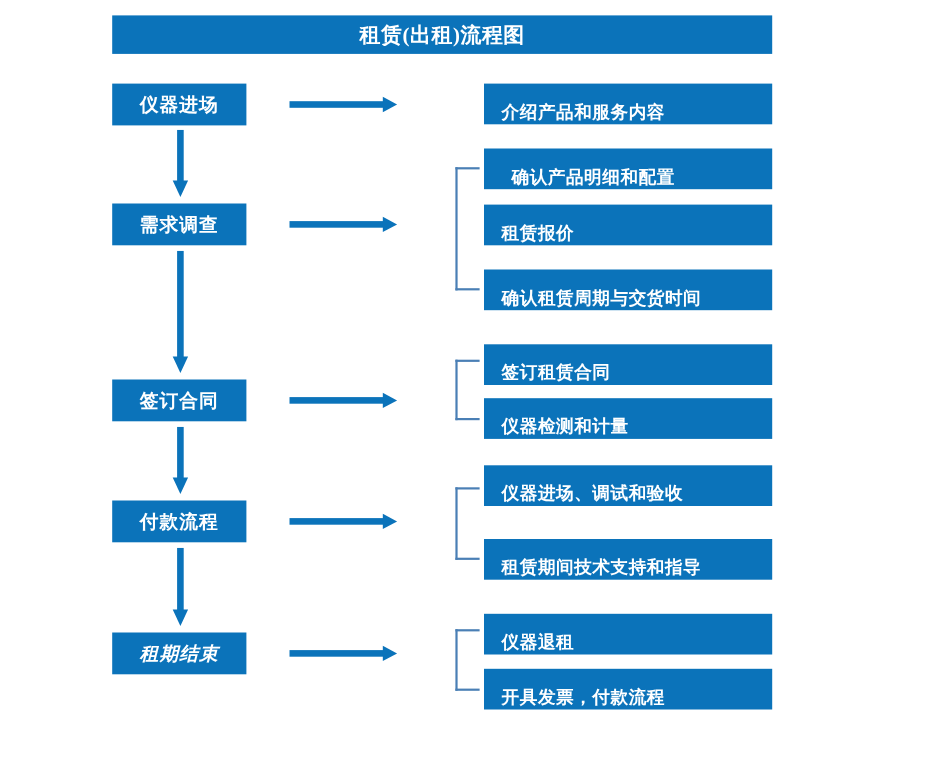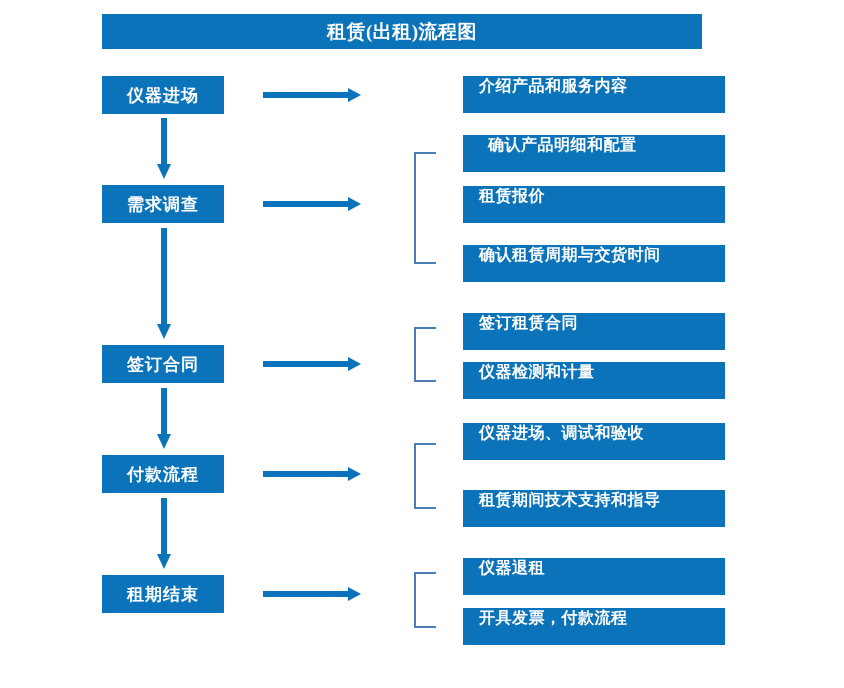--- a/index.html
+++ b/index.html
@@ -47,26 +47,26 @@
     align-items: center;
     justify-content: center;
     font-size: 17px;
     font-weight: bold;
     letter-spacing: 1px;
   }
 
   
   .detail-box {
     position: absolute;
-    left: 463px;
+    left: 440px;
     width: 262px;
     background: #0b73ba;
     color: #ffffff;
     display: flex;
-    align-items: flex-start;
+    align-items: flex-end;
     font-size: 16px;
     font-weight: bold;
     padding-left: 16px;
     box-sizing: border-box;
     letter-spacing: 0.5px;
   }
 
   
   .h-arrow {
     position: absolute;
@@ -107,21 +107,21 @@
   </div>
   <div class="stage-box" style="top:345px;">
     <span>签订合同</span>
   </div>
   <div class="stage-box" style="top:185px;">
     <span>需求调查</span>
   </div>
   <div class="stage-box" style="top:455px;">
     <span>付款流程</span>
   </div>
-  <div class="stage-box" style="top:575px;">
+  <div class="stage-box" style="top:575px;font-style:italic;">
     <span>租期结束</span>
   </div>
 
   <div class="v-arrow" style="top:118px; height:62px;">
     <svg width="16" height="62" viewBox="0 0 16 62">
       <rect x="5" y="0" width="6" height="48" fill="#0b73ba"></rect>
       <polygon points="1,46 15,46 8,61" fill="#0b73ba"></polygon>
     </svg>
   </div>
   <div class="v-arrow" style="top:228px; height:112px;">

